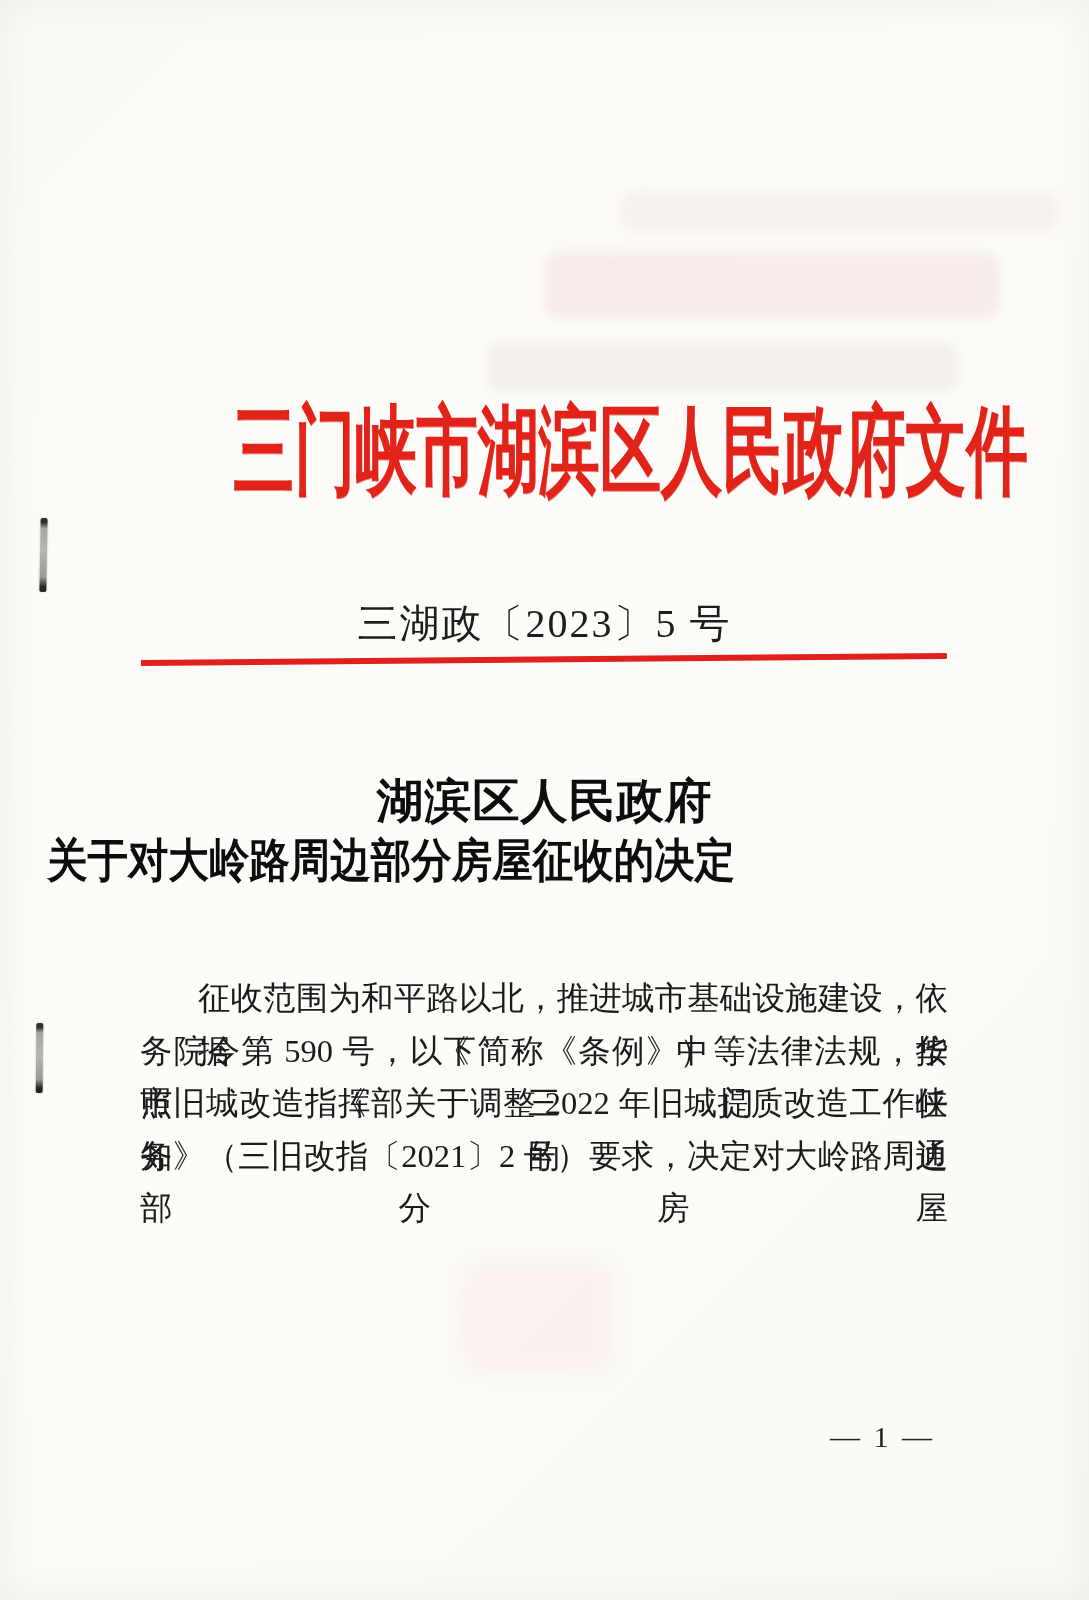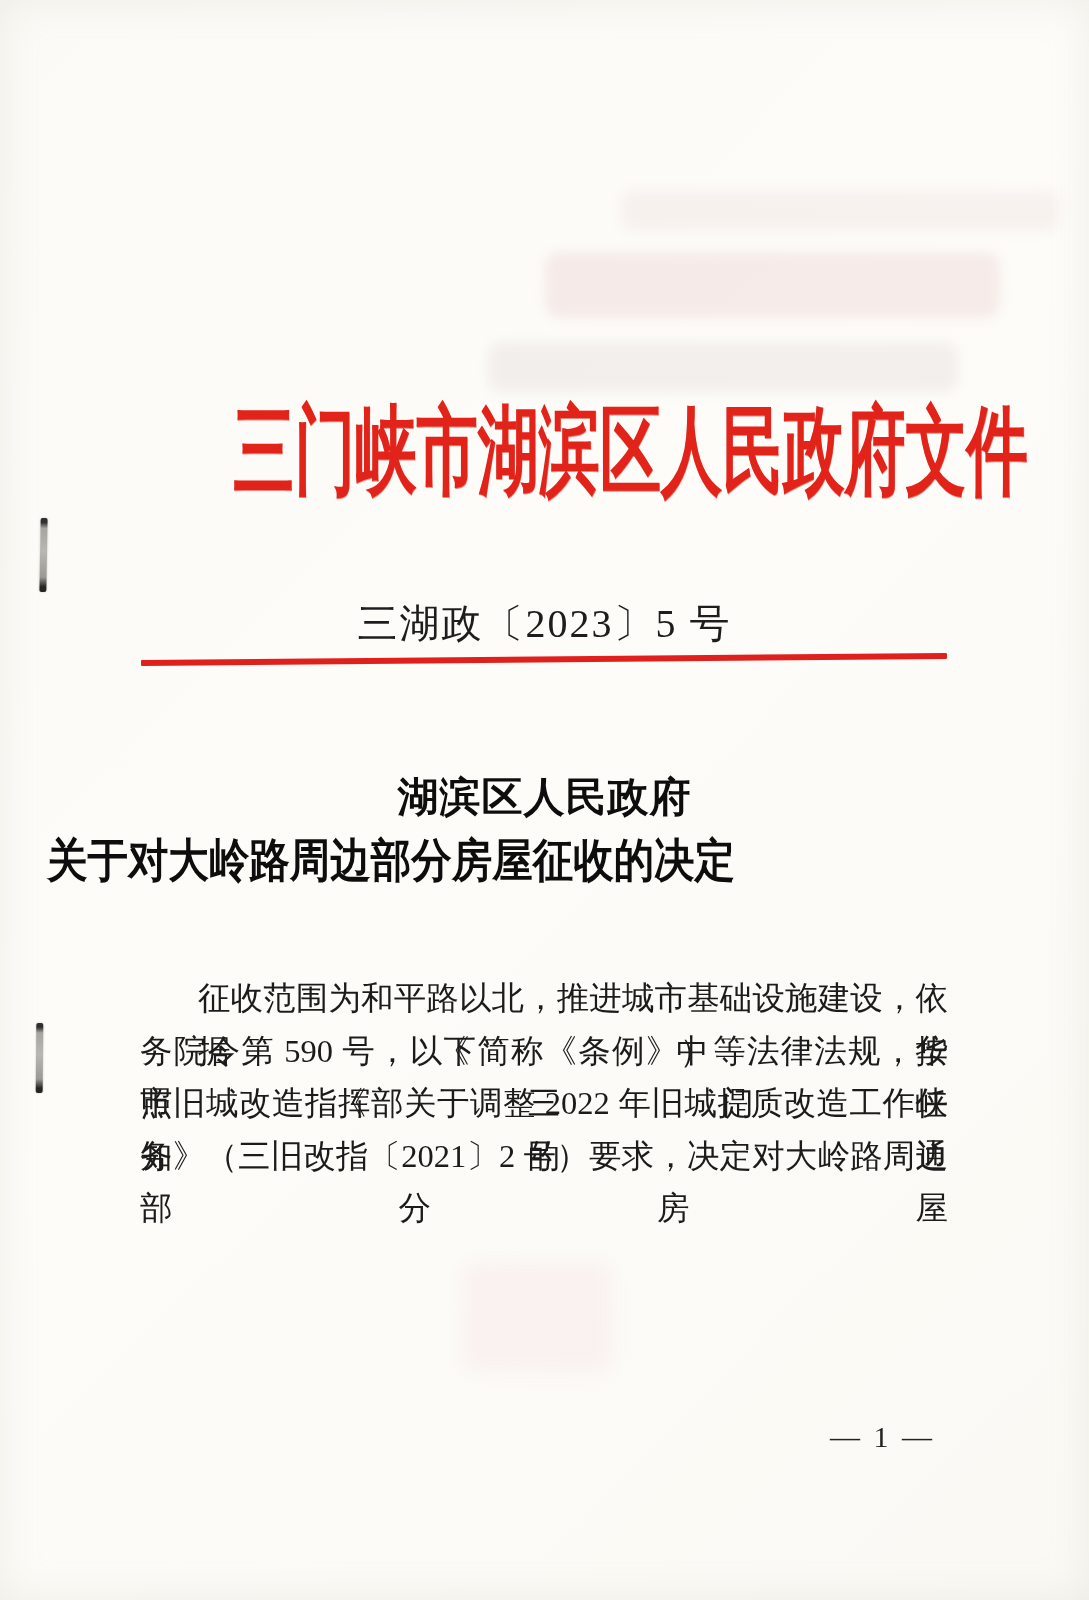--- a/index.html
+++ b/index.html
@@ -91,21 +91,21 @@
     transform-origin: left center;
     border-radius: 1px;
   }
 
   .doc-title-1 {
     position: absolute;
     top: 770px;
     left: 0;
     width: 100%;
     text-align: center;
-    font-size: 41px;
+    font-size: 47px;
     font-weight: bold;
     color: #0d0d0d;
     letter-spacing: 1px;
   }
   .doc-title-2 {
     position: absolute;
     top: 830px;
     left: 0;
     width: 100%;
     white-space: nowrap;

